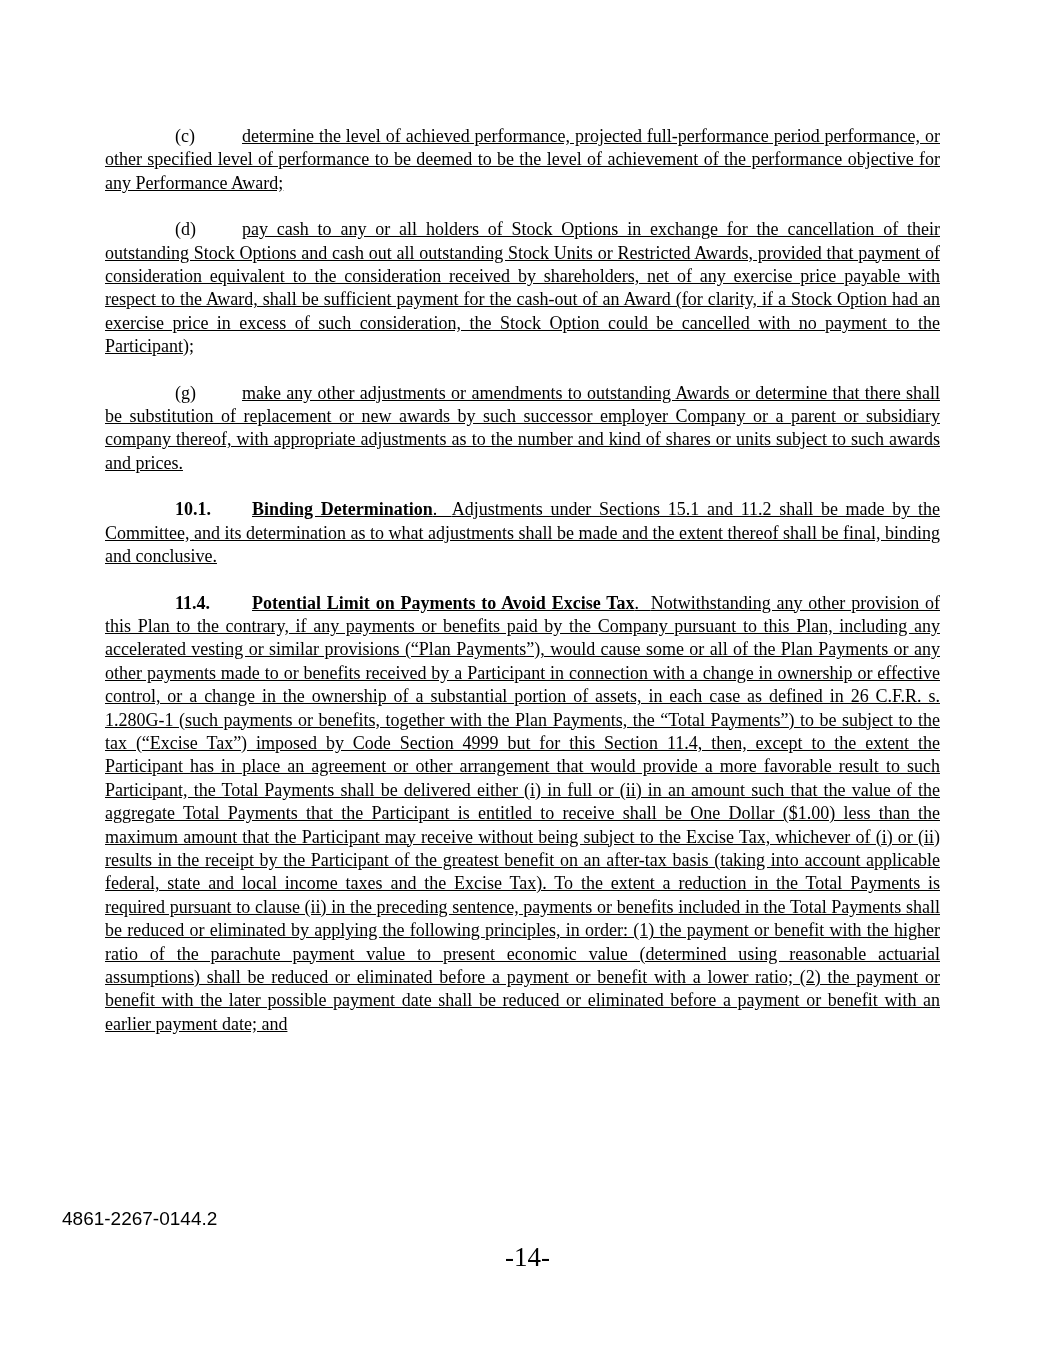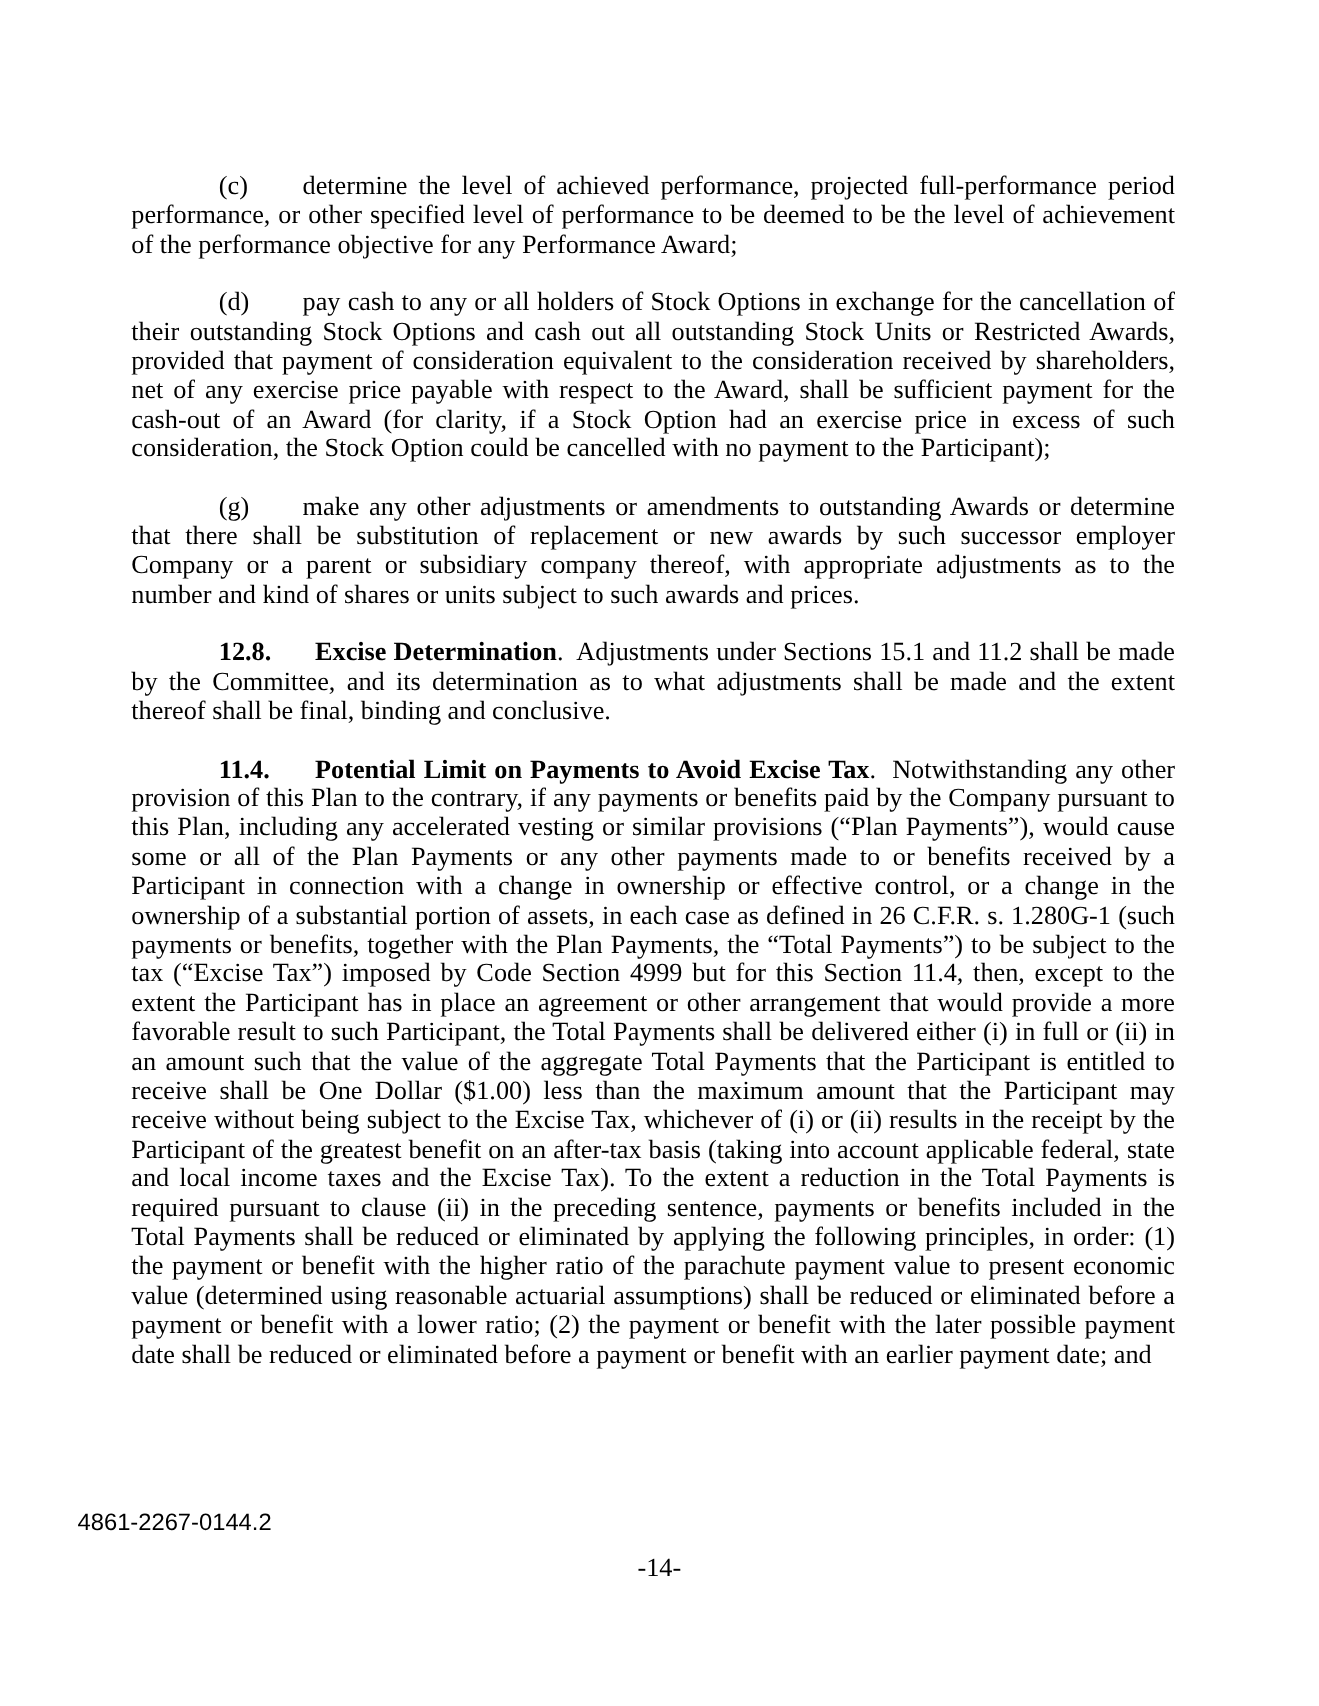--- a/index.html
+++ b/index.html
@@ -12,43 +12,44 @@
     font-family: "Liberation Serif", "DejaVu Serif", serif;
     color: #000000;
   }
   .content {
     position: absolute;
     left: 105px;
     top: 125px;
     width: 835px;
   }
   .para {
-    font-size: 21px;
+    font-size: 18px;
     line-height: 23.4px;
     text-align: justify;
     text-indent: 70px;
-    margin: 12px 0 23px 0;
+    margin: 0 0 23px 0;
+    text-decoration: underline;
   }
   .plabel {
     display: inline-block;
     text-indent: 0;
     min-width: 67px;
   }
   .plabel.sec {
     min-width: 77px;
     font-weight: bold;
   }
   .headword { font-weight: bold; }
   .page-number {
     position: absolute;
     top: 1242px;
     left: 0;
     width: 100%;
     text-align: center;
-    font-size: 21px;
+    font-size: 27px;
   }
   .doc-id {
     position: absolute;
     left: 62px;
     top: 1208px;
     font-family: "Liberation Sans", "DejaVu Sans", sans-serif;
     font-size: 19px;
   }
 </style>
 </head>
@@ -57,21 +58,21 @@
 <div class="content">
 
   <p class="para"><span class="plabel">(c)</span><span>determine the level of achieved performance, projected full-performance period performance, or other specified level of performance to be deemed to be the level of achievement of the performance objective for any Performance Award;</span></p>
 
   <p class="para"><span class="plabel">(d)</span><span>pay cash to any or all holders of Stock Options in exchange for the cancellation of their outstanding Stock Options and cash out all outstanding Stock Units or Restricted Awards, provided that payment of consideration equivalent to the consideration received by shareholders, net of any exercise price payable with respect to the Award, shall be sufficient payment for the cash-out of an Award (for clarity, if a Stock Option had an exercise price in excess of such consideration, the Stock Option could be cancelled with no payment to the Participant);</span></p>
 
 
 
   <p class="para"><span class="plabel">(g)</span><span>make any other adjustments or amendments to outstanding Awards or determine that there shall be substitution of replacement or new awards by such successor employer Company or a parent or subsidiary company thereof, with appropriate adjustments as to the number and kind of shares or units subject to such awards and prices.</span></p>
 
-  <p class="para"><span class="plabel sec">12.8.</span><span class="headword">Excise Determination</span><span>.&nbsp; </span><span>Adjustments under Sections 15.1 and 11.2 shall be made by the Committee, and its determination as to what adjustments shall be made and the extent thereof shall be final, binding and conclusive.</span></p>
+  <p class="para"><span class="plabel sec">10.1.</span><span class="headword">Binding Determination</span><span>.&nbsp; </span><span>Adjustments under Sections 15.1 and 11.2 shall be made by the Committee, and its determination as to what adjustments shall be made and the extent thereof shall be final, binding and conclusive.</span></p>
 
   <p class="para"><span class="plabel sec">11.4.</span><span class="headword">Potential Limit on Payments to Avoid Excise Tax</span><span>.&nbsp; </span><span>Notwithstanding any other provision of this Plan to the contrary, if any payments or benefits paid by the Company pursuant to this Plan, including any accelerated vesting or similar provisions (“Plan Payments”), would cause some or all of the Plan Payments or any other payments made to or benefits received by a Participant in connection with a change in ownership or effective control, or a change in the ownership of a substantial portion of assets, in each case as defined in 26 C.F.R. s. 1.280G-1 (such payments or benefits, together with the Plan Payments, the “Total Payments”) to be subject to the tax (“Excise Tax”) imposed by Code Section 4999 but for this Section 11.4, then, except to the extent the Participant has in place an agreement or other arrangement that would provide a more favorable result to such Participant, the Total Payments shall be delivered either (i) in full or (ii) in an amount such that the value of the aggregate Total Payments that the Participant is entitled to receive shall be One Dollar ($1.00) less than the maximum amount that the Participant may receive without being subject to the Excise Tax, whichever of (i) or (ii) results in the receipt by the Participant of the greatest benefit on an after-tax basis (taking into account applicable federal, state and local income taxes and the Excise Tax).  To the extent a reduction in the Total Payments is required pursuant to clause (ii) in the preceding sentence, payments or benefits included in the Total Payments shall be reduced or eliminated by applying the following principles, in order: (1) the payment or benefit with the higher ratio of the parachute payment value to present economic value (determined using reasonable actuarial assumptions) shall be reduced or eliminated before a payment or benefit with a lower ratio; (2) the payment or benefit with the later possible payment date shall be reduced or eliminated before a payment or benefit with an earlier payment date; and</span></p>
 
 </div>
 
 <div class="page-number">-14-</div>
 
 <div class="doc-id">4861-2267-0144.2</div>
 
 </body></html>

